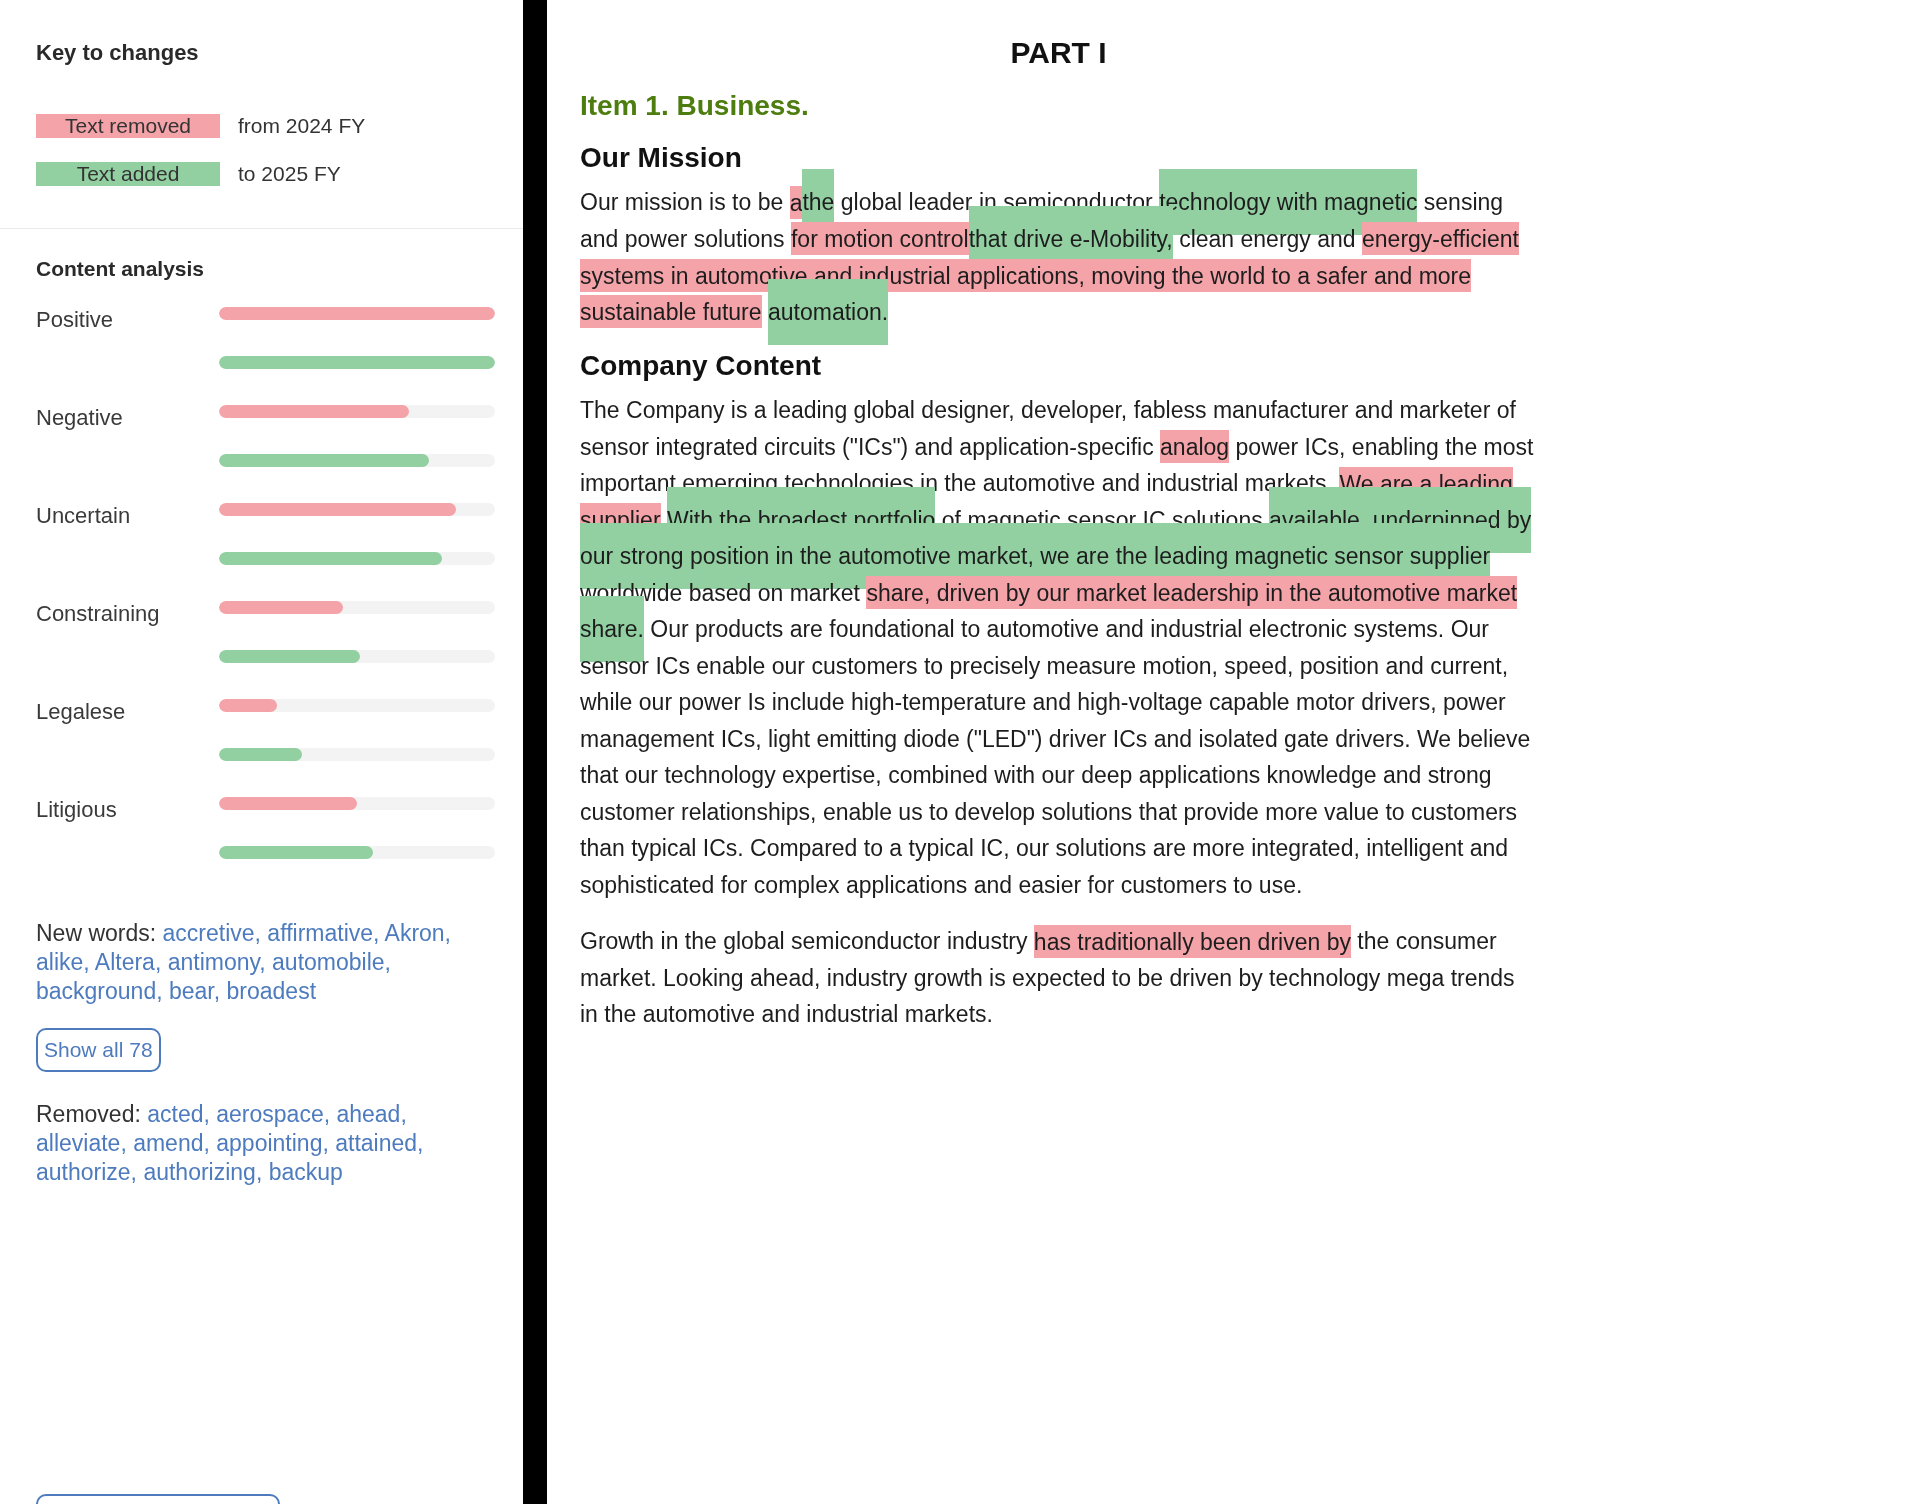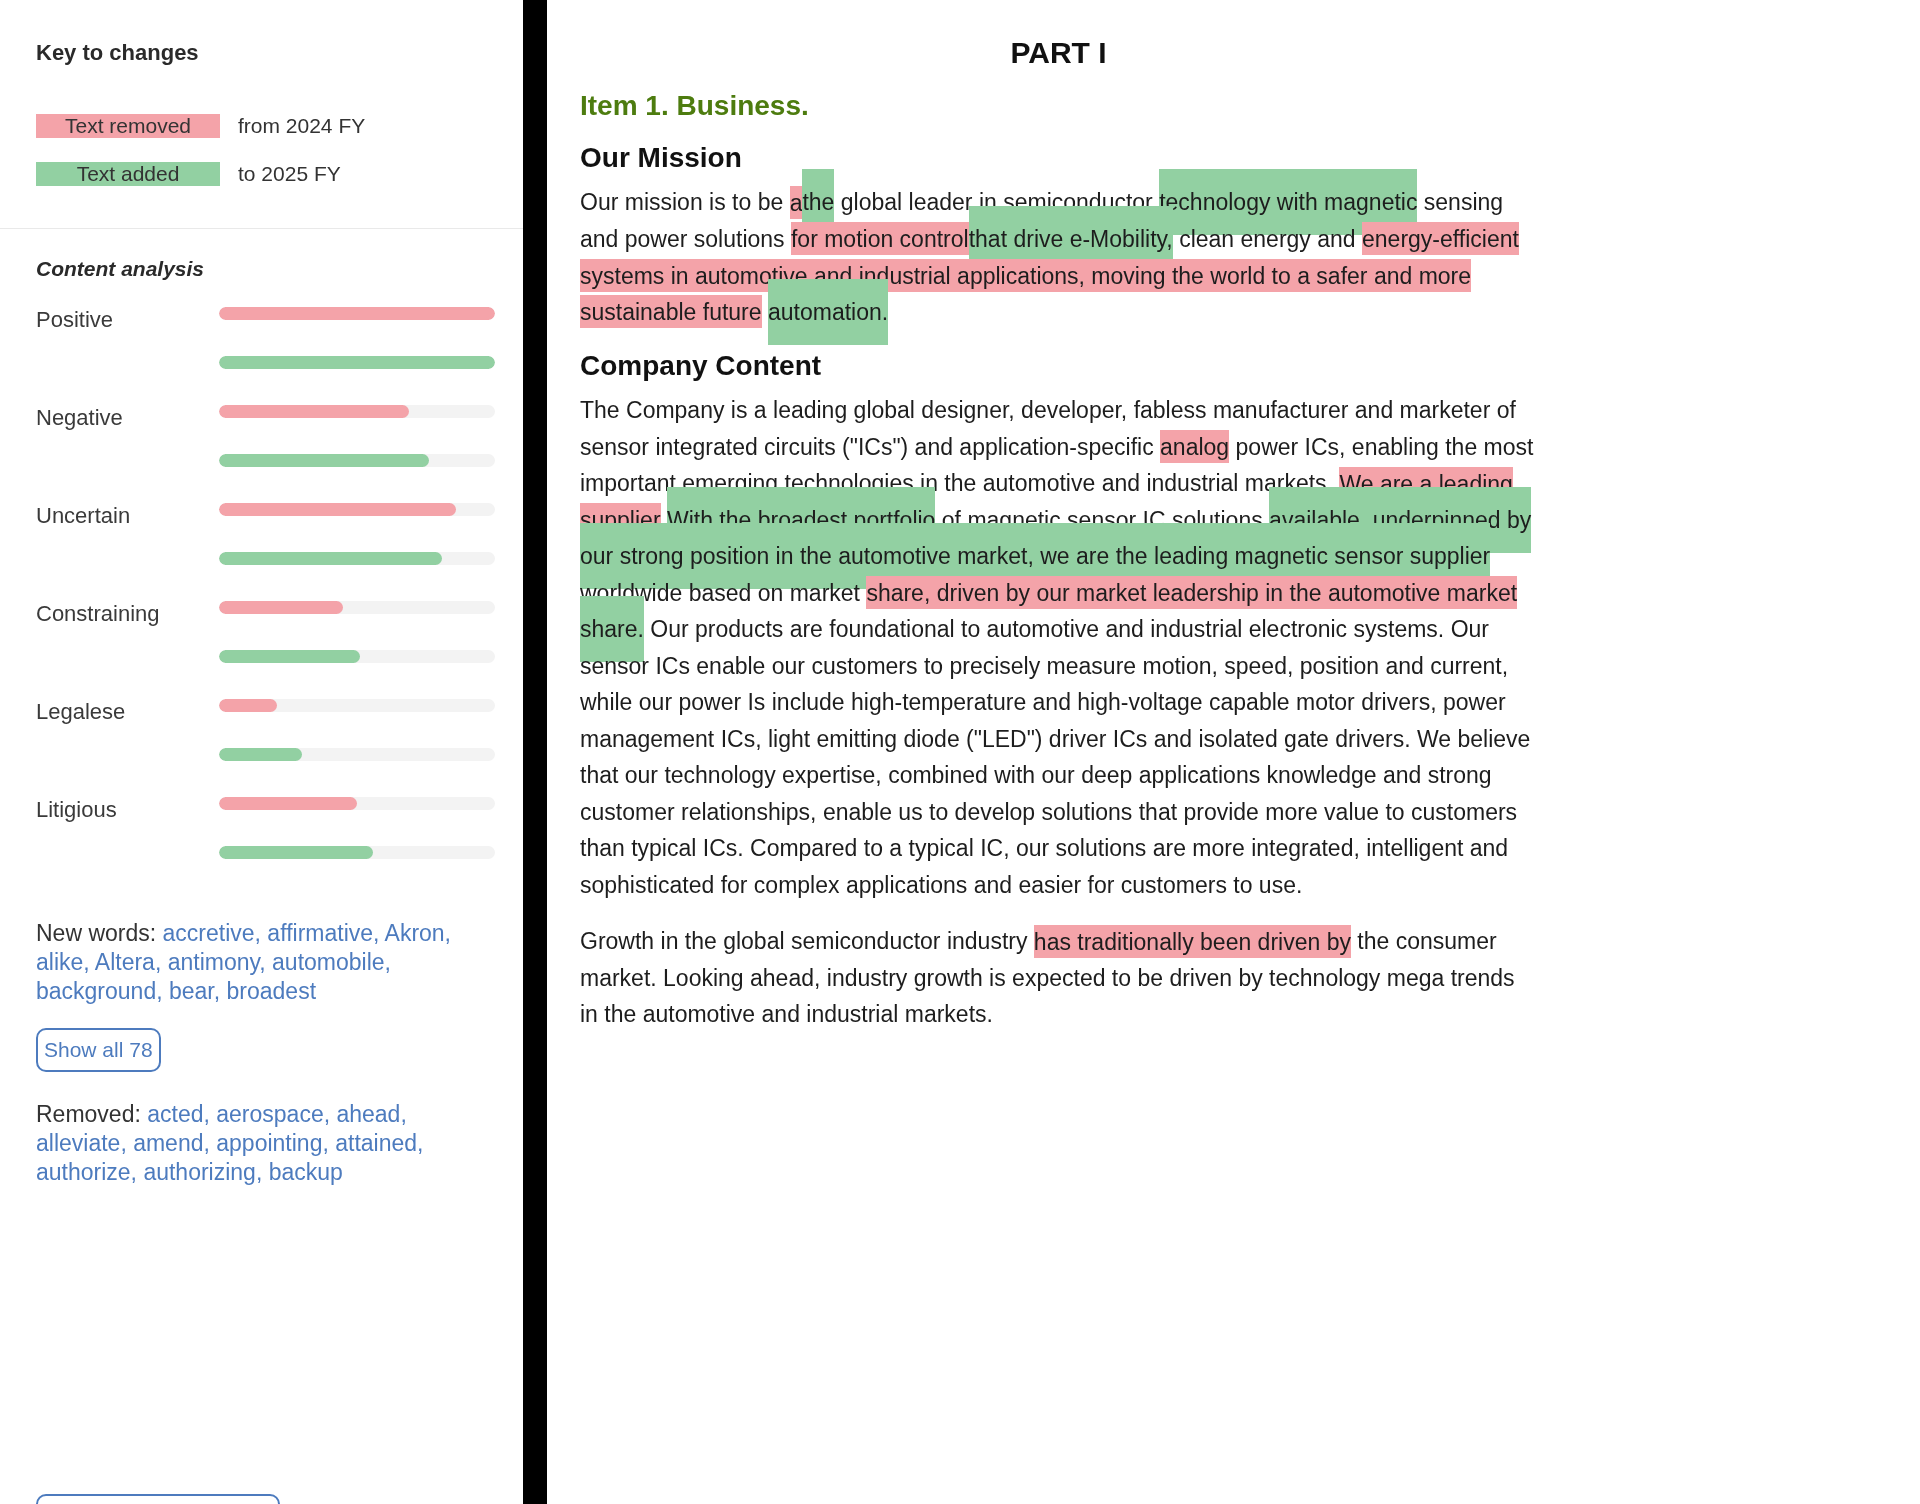--- a/index.html
+++ b/index.html
@@ -25,21 +25,21 @@
   .legend{margin-top:42px;}
   .legend-row{display:flex;align-items:center;height:36px;margin-bottom:12px;}
   .chip{
     width:184px;height:24px;display:flex;align-items:center;justify-content:center;
     font-size:21px;color:#333;
   }
   .chip.removed{background:var(--removed-bg);}
   .chip.added{background:var(--added-bg);}
   .legend-desc{margin-left:18px;font-size:21px;color:#333;}
   hr.sep{border:none;border-top:1px solid #e9e9e9;margin:36px -28px 0 -36px;}
-  .analysis-title{font-size:21px;font-weight:bold;color:#2a2a2a;margin:28px 0 0;font-style:italic;}
+  .analysis-title{font-size:21px;font-weight:bold;color:#2a2a2a;margin:28px 0 0;}
   .bars{margin-top:26px;}
   .bar-line{display:flex;align-items:flex-start;height:49px;gap:21px;}
   .bar-label{width:166px;font-size:22px;color:#3a3a3a;}
   .track{width:284px;height:13px;border-radius:7px;background:var(--track);overflow:hidden;}
   .fill{height:100%;border-radius:7px;}
   .fill.removed{background:var(--removed-bg);}
   .fill.added{background:var(--added-bg);}
   .words{font-size:23px;line-height:29px;color:#333;width:460px;margin:24px 0 0;}
   .link-words{color:var(--link);}
   .btn{

